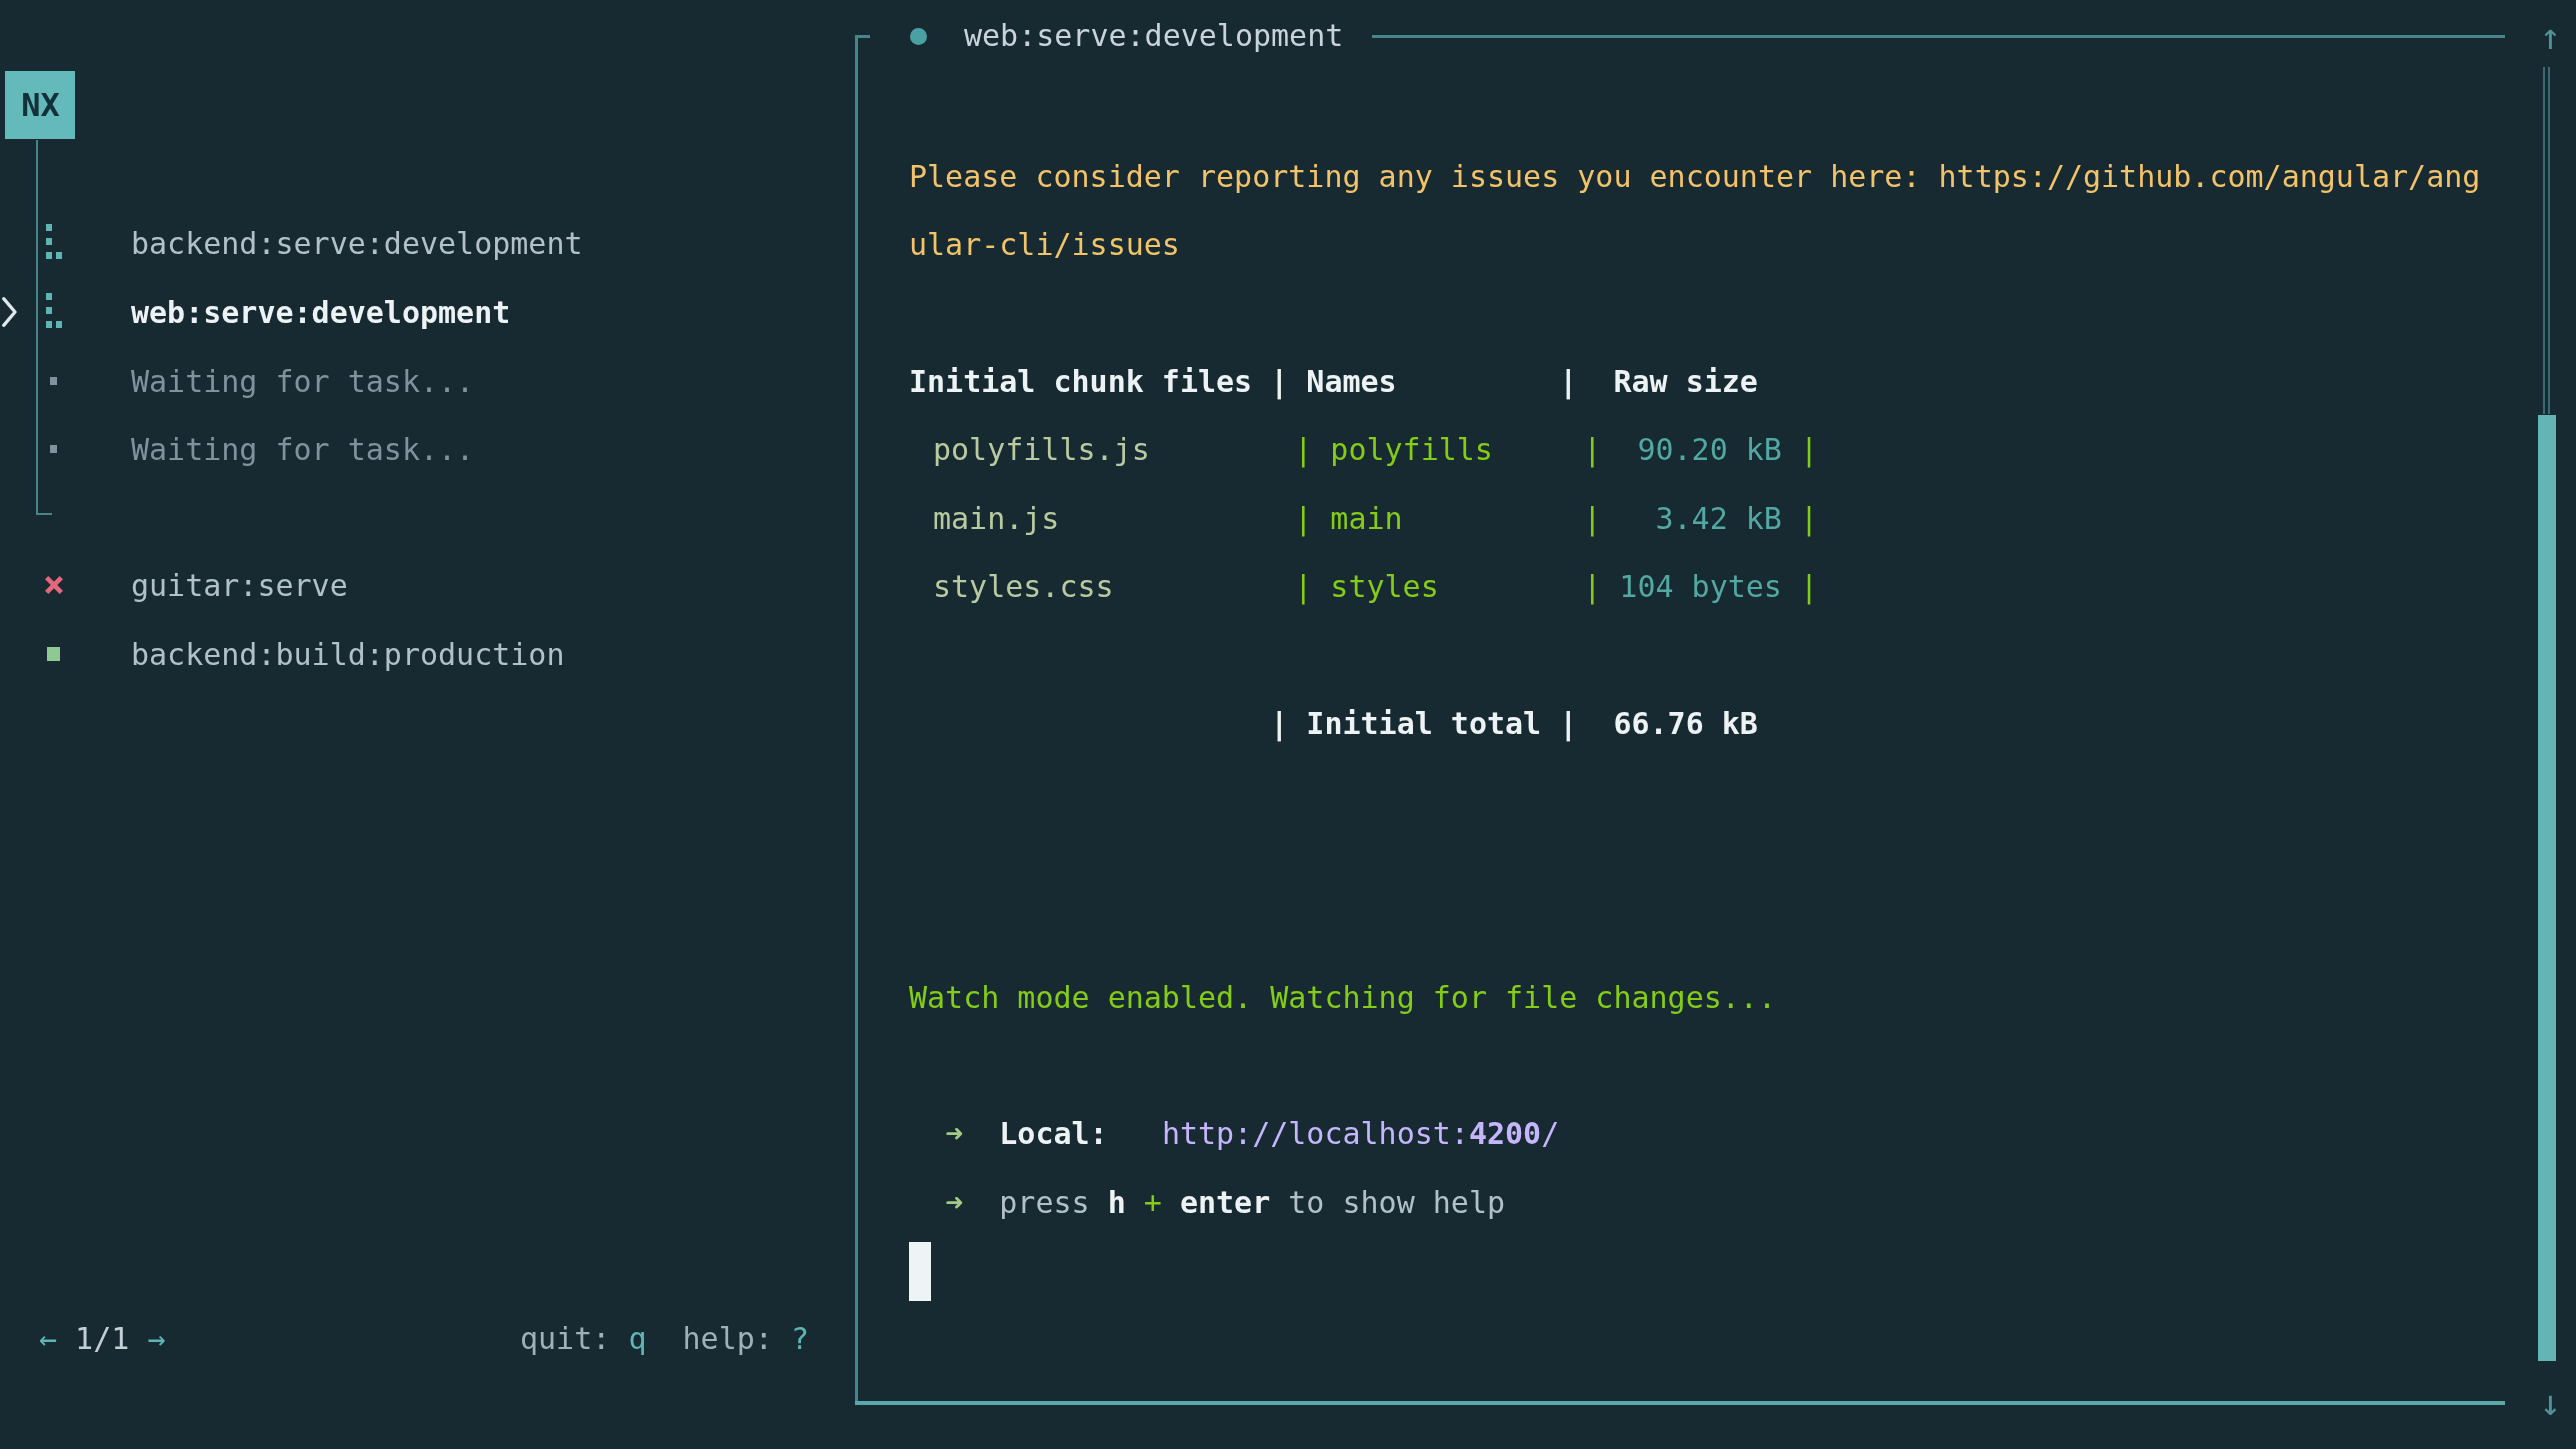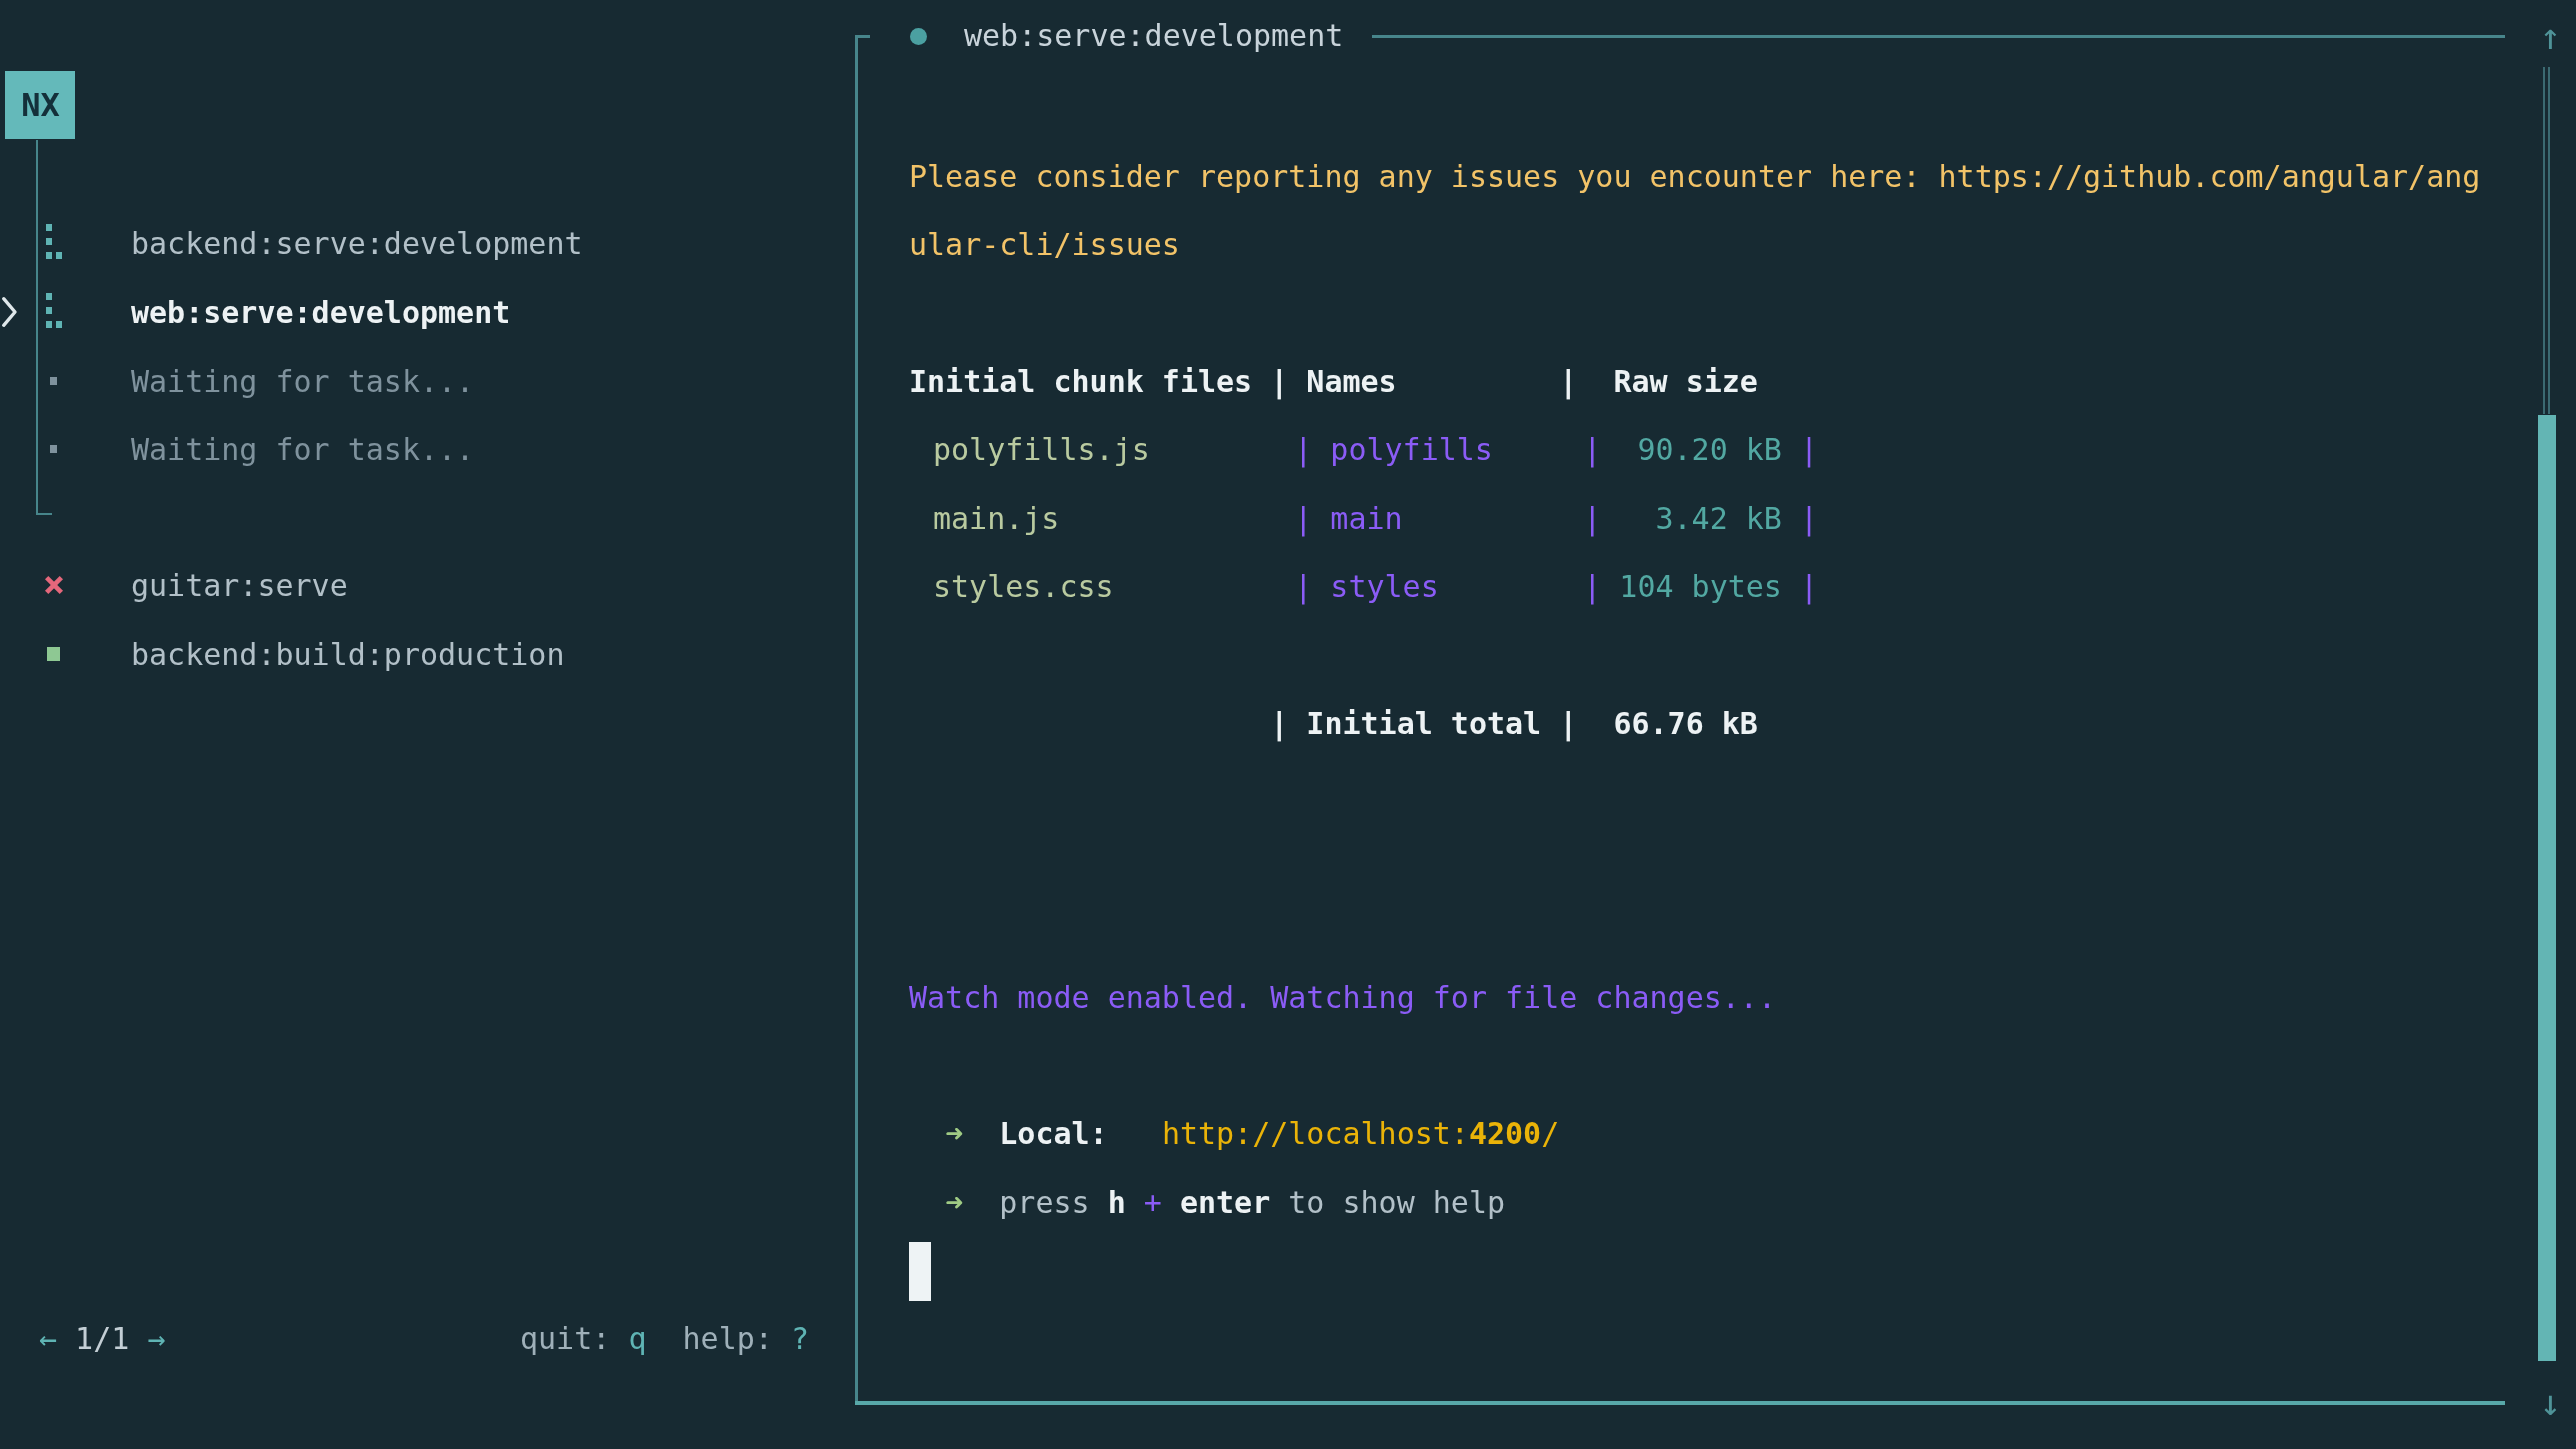--- a/index.html
+++ b/index.html
@@ -7,29 +7,29 @@
     position:relative;width:2576px;height:1449px;overflow:hidden;
     background:#172a32;
     font-family:"DejaVu Sans Mono","DejaVu Sans",monospace;
     font-size:30px;color:#d8e0e4;
   }
   .abs{position:absolute;}
   .line{position:absolute;height:68px;display:flex;align-items:center;white-space:pre;}
   .bold{font-weight:bold;}
   
   .c-white{color:#edf2f4;}
-  .c-text{color:#8b5cf6;}
+  .c-text{color:#84cc16;}
   .c-label{color:#b2c0c8;}
   .c-dim{color:#7f929d;}
   .c-teal{color:#5fb4b4;}
   .c-tealdim{color:#4f9398;}
   .c-yellow{color:#f2c368;}
   .c-green{color:#b9caa0;margin-left:24px;}
   .c-size{color:#52a8a2;}
-  .c-url{color:#eab308;}
+  .c-url{color:#c4b5fd;}
   .c-arrow{color:#9fcb84;}
   .c-gray{color:#9fb0b9;}
   .c-page{color:#c3ced5;}
   .c-title{color:#c8d3da;}
   
   .logo{left:5.4px;top:71px;width:70px;height:68px;background:#64b9ba;color:#14303a;
         display:flex;align-items:center;justify-content:center;font-weight:bold;font-size:32px;}
   .tree-v{left:36px;top:140px;width:2px;height:373px;background:#47858b;}
   .tree-foot{left:36px;top:513px;width:16px;height:2px;background:#47858b;}
   .trow{position:absolute;left:0;width:851px;height:68px;}

